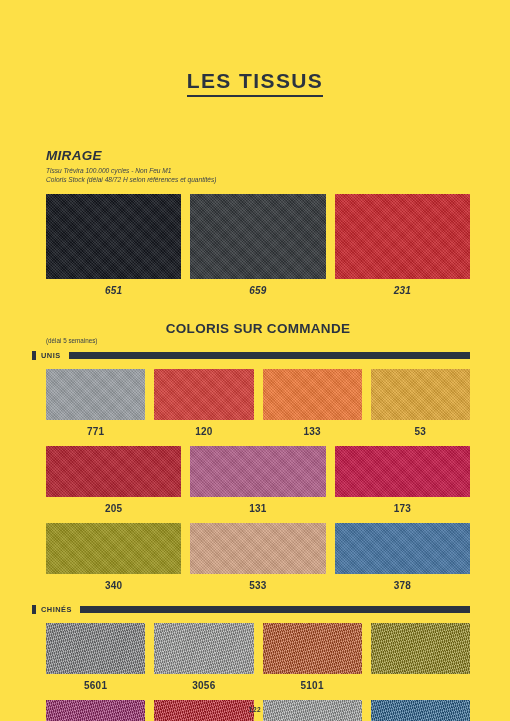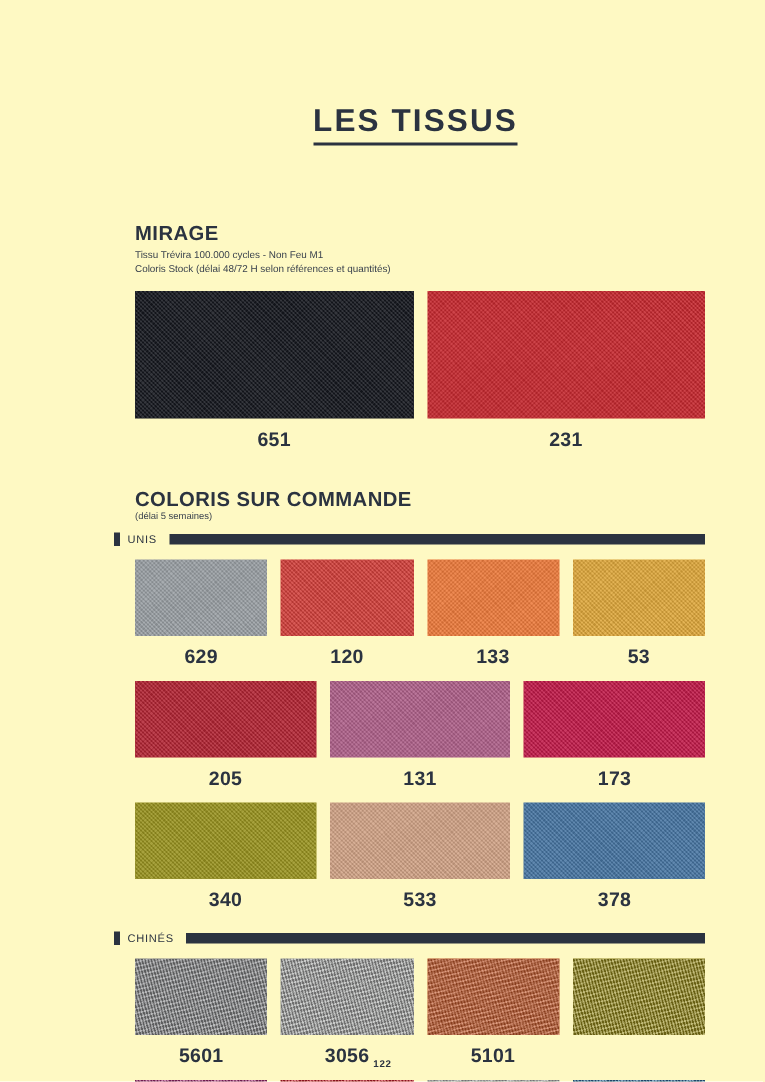--- a/index.html
+++ b/index.html
@@ -11,22 +11,21 @@
     width: 510px;
     height: 721px;
     position: relative;
     font-family: "Liberation Sans", sans-serif;
     color: #2c3440;
     overflow: hidden;
   }
   .page {
     position: absolute;
     inset: 0;
-    background: #fef9c3;
-    padding-left: 44px;
+    background: #fde047;
   }
 
   
   .title-wrap {
     text-align: center;
     padding-top: 55px;
   }
   .page-title {
     display: inline-block;
     font-size: 21px;
@@ -35,40 +34,40 @@
     color: #2b3340;
     border-bottom: 2px solid #2b3340;
     padding-bottom: 3px;
     line-height: 1.1;
   }
 
   
   .content {
     padding: 0 40px 0 46px;
   }
-  .block-mirage { margin-top: 37px; }
+  .block-mirage { margin-top: 37px; font-style: italic; }
 
   .section-title {
     font-size: 13.5px;
     font-weight: bold;
     letter-spacing: 0.3px;
     color: #2b3340;
     margin: 0;
     line-height: 1.15;
   }
   .section-sub {
     font-size: 6.6px;
     color: #3a424d;
     line-height: 1.45;
     margin-top: 2px;
   }
   .section-sub div { white-space: nowrap; }
 
   .block-commande { margin-top: 25px; }
-  .commande-title { font-size: 13.5px; }
+  .commande-title { font-size: 13.5px; text-align: center; }
   .commande-sub {
     font-size: 6.3px;
     color: #3a424d;
     margin-top: 1px;
   }
 
   
   .cat-bar {
     display: flex;
     align-items: center;
@@ -77,21 +76,21 @@
     gap: 5px;
   }
   .cat-bullet {
     width: 4px;
     height: 9px;
     background: #2b3340;
     flex: none;
   }
   .cat-label {
     font-size: 7.4px;
-    font-weight: normal;
+    font-weight: bold;
     letter-spacing: 0.5px;
     color: #2b3340;
     white-space: nowrap;
   }
   .cat-rule {
     flex: 1 1 auto;
     height: 7px;
     background: #2b3340;
     margin-left: 3px;
   }
@@ -127,21 +126,21 @@
   }
   .swatch.chine::after {
     background-image:
       repeating-linear-gradient(75deg, rgba(255,255,255,0.30) 0 1px, rgba(0,0,0,0.22) 1px 2px),
       repeating-linear-gradient(-15deg, rgba(255,255,255,0.22) 0 1px, rgba(0,0,0,0.18) 1px 3px);
     opacity: 0.9;
   }
 
   .swatch-label {
     text-align: center;
-    font-size: 13px;
+    font-size: 10px;
     font-weight: bold;
     color: #2b3340;
     padding-top: 6px;
     letter-spacing: 0.2px;
   }
 
   .block-chines { margin-top: 14px; }
 
   
   .page-number {
@@ -173,40 +172,44 @@
         <div>Tissu Trévira 100.000 cycles - Non Feu M1</div>
         <div>Coloris Stock (délai 48/72 H selon références et quantités)</div>
       </div>
 
       <div class="swatch-row">
         <div class="swatch-cell">
           <div class="swatch swatch-tall" style="background-color: rgb(21, 24, 31);"></div>
           <div class="swatch-label">651</div>
         </div>
         <div class="swatch-cell">
+          <div class="swatch swatch-tall" style="background-color: rgb(52, 56, 60);"></div>
+          <div class="swatch-label">659</div>
+        </div>
+        <div class="swatch-cell">
           <div class="swatch swatch-tall" style="background-color: rgb(200, 40, 47);"></div>
           <div class="swatch-label">231</div>
         </div>
       </div>
     </div>
 
     <div class="block-commande">
       <h2 class="section-title commande-title">COLORIS SUR COMMANDE</h2>
       <div class="commande-sub">(délai 5 semaines)</div>
 
       <div class="cat-bar">
         <span class="cat-bullet"></span>
         <span class="cat-label">UNIS</span>
         <span class="cat-rule"></span>
       </div>
 
       <div class="swatch-row">
         <div class="swatch-cell">
           <div class="swatch swatch-short" style="background-color: rgb(155, 160, 165);"></div>
-          <div class="swatch-label">629</div>
+          <div class="swatch-label">771</div>
         </div>
         <div class="swatch-cell">
           <div class="swatch swatch-short" style="background-color: rgb(210, 64, 60);"></div>
           <div class="swatch-label">120</div>
         </div>
         <div class="swatch-cell">
           <div class="swatch swatch-short" style="background-color: rgb(239, 123, 60);"></div>
           <div class="swatch-label">133</div>
         </div>
         <div class="swatch-cell">

